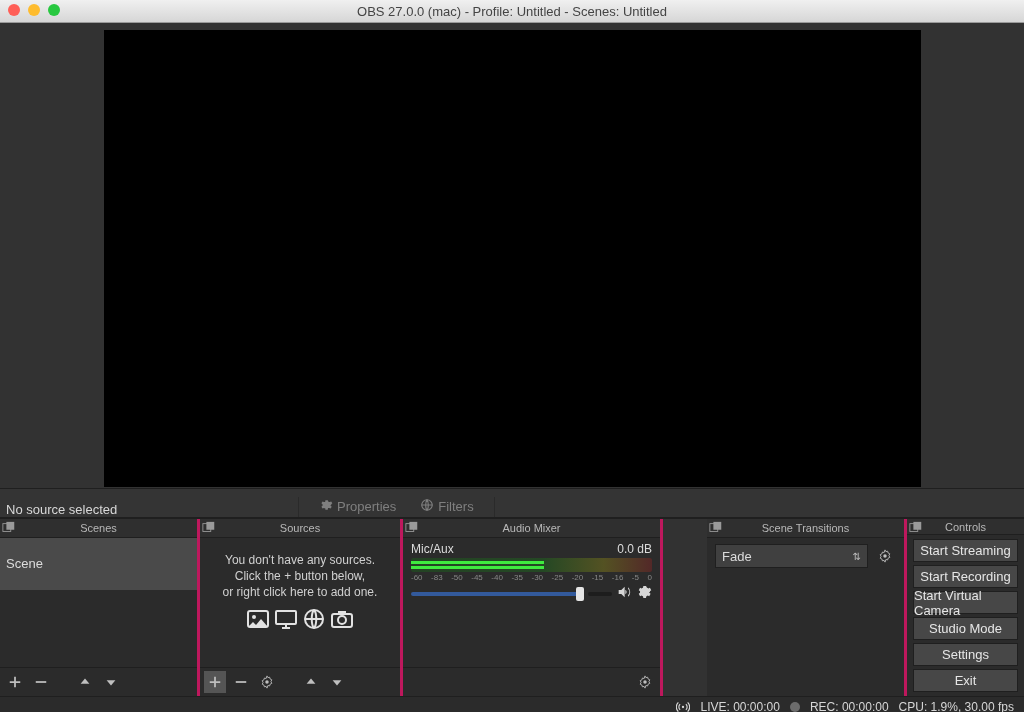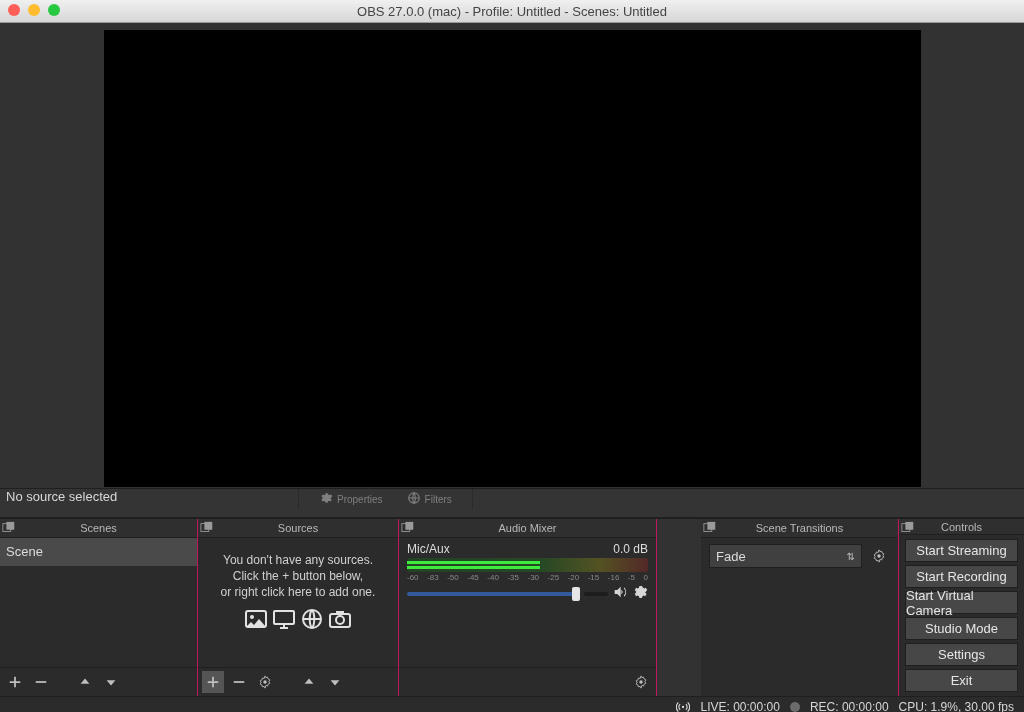--- a/index.html
+++ b/index.html
@@ -8,39 +8,39 @@
   
   .titlebar { height:22px; display:flex; align-items:center; position:relative; background:linear-gradient(#f0f0f0,#d6d6d6); border-bottom:1px solid #9a9a9a; }
   .traffic { position:absolute; left:8px; top:4px; display:flex; gap:8px; }
   .tl { width:12px; height:12px; border-radius:50%; }
   .tl.r{background:#ff5f57;} .tl.y{background:#febc2e;} .tl.g{background:#28c840;}
   .titlebar-title { flex:1; text-align:center; font-size:13px; color:#444; }
 
   .preview-wrap { height:465px; background:#323232; display:flex; align-items:center; justify-content:center; padding:6px 0 0; box-sizing:border-box; }
   .preview-canvas { width:817px; height:457px; background:#000; }
 
-  .src-toolbar { height:28px; background:#343434; border-top:1px solid #1f1f1f; border-bottom:1px solid #1f1f1f; display:flex; align-items:flex-start; padding:0 6px; gap:12px; font-size:13px; }
+  .src-toolbar { height:28px; background:#343434; border-top:1px solid #1f1f1f; border-bottom:1px solid #1f1f1f; display:flex; align-items:flex-end; padding:0 6px; gap:12px; font-size:13px; }
   .src-status { color:#d8d8d8; flex:0 0 278px; }
   .tb-sep { width:1px; height:20px; background:#2a2a2a; margin:0 2px; }
-  .tb-btn { display:inline-flex; align-items:center; gap:4px; color:#7f7f7f; padding:2px 6px; font-size:10px; cursor:pointer; }
+  .tb-btn { display:inline-flex; align-items:center; gap:4px; color:#7f7f7f; padding:2px 6px; font-size:13px; cursor:pointer; }
   .tb-btn svg { width:14px; height:14px; fill:#7f7f7f; }
 
   .docks { display:flex; height:177px; border-top:1px solid #1f1f1f; }
-  .dock { display:flex; flex-direction:column; background:#2b2b2b; border-right:1px solid #be185d; position:relative; }
+  .dock { display:flex; flex-direction:column; background:#2b2b2b; border-right:3px solid #be185d; position:relative; }
   .dock:last-child{border-right:none;}
   .dock-header { height:18px; display:flex; align-items:center; justify-content:center; font-size:11px; color:#b8b8b8; background:#2f2f2f; border-bottom:1px solid #1f1f1f; position:relative; }
   .popout-icon { position:absolute; left:2px; top:2px; width:14px; height:14px; }
   .popout-icon svg{width:14px;height:14px;fill:#9a9a9a;}
   .dock-body { flex:1; overflow:hidden; }
 
   
   .dock-scenes{width:197px;} .dock-sources{width:200px;} .dock-mixer{width:257px;} .dock-trans{width:197px;margin-left:44px;} .dock-controls{flex:1;}
 
   
-  .list-row { height:20px; line-height:20px; padding:4px 6px; font-size:13px; background:#4a4a4a; }
+  .list-row { height:20px; line-height:20px; padding:16px 6px; font-size:13px; background:#4a4a4a; }
   .dock-foot { height:28px; background:#2b2b2b; border-top:1px solid #1f1f1f; display:flex; align-items:center; padding:0 4px; gap:4px; }
   .foot-btn { width:22px; height:22px; display:inline-flex; align-items:center; justify-content:center; color:#bfbfbf; cursor:pointer; }
   .foot-btn.hi { background:#555; }
   .foot-btn svg{width:14px;height:14px;fill:#bfbfbf;}
   .foot-gap{flex:0 0 14px;}
 
   
   .sources-empty { display:flex; flex-direction:column; align-items:center; justify-content:center; height:110px; text-align:center; font-size:12px; color:#d0d0d0; gap:2px; }
   .sources-icons { display:flex; gap:4px; margin-top:6px; }
   .sources-icons svg{width:24px;height:24px;fill:#e2e2e2;}

